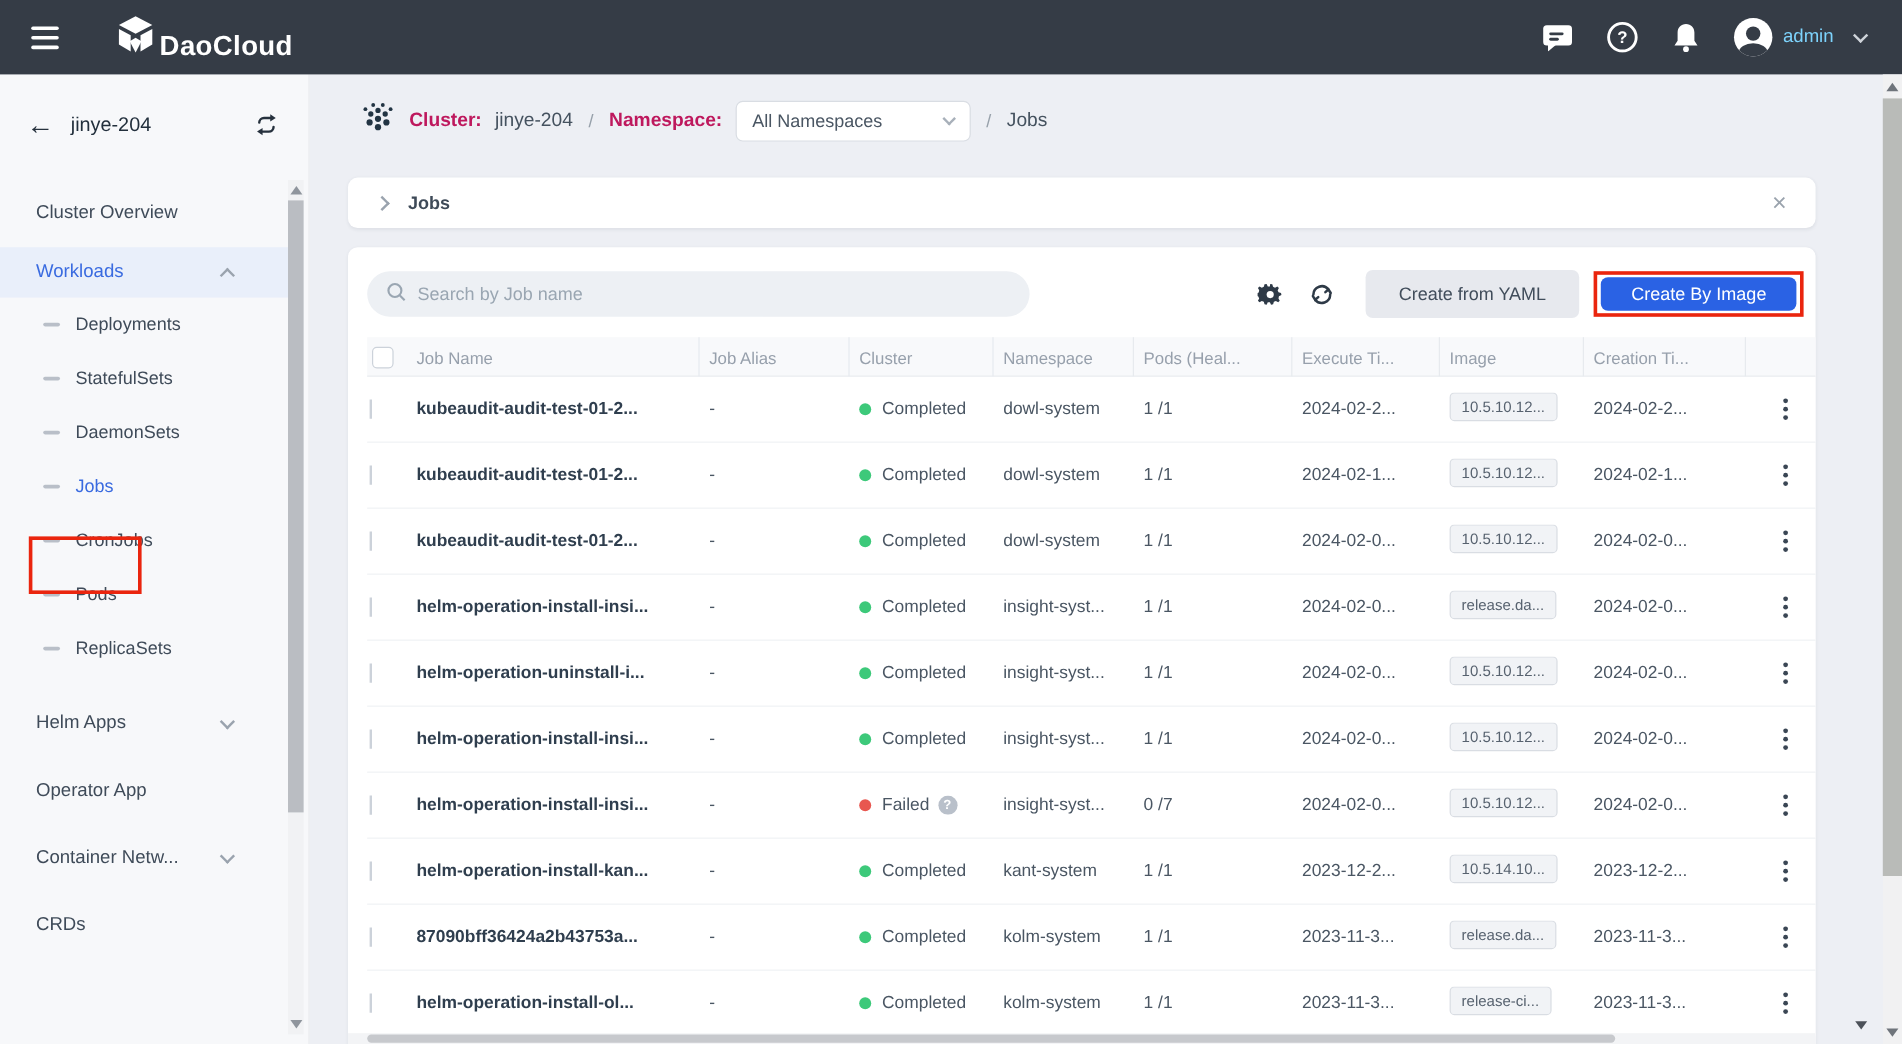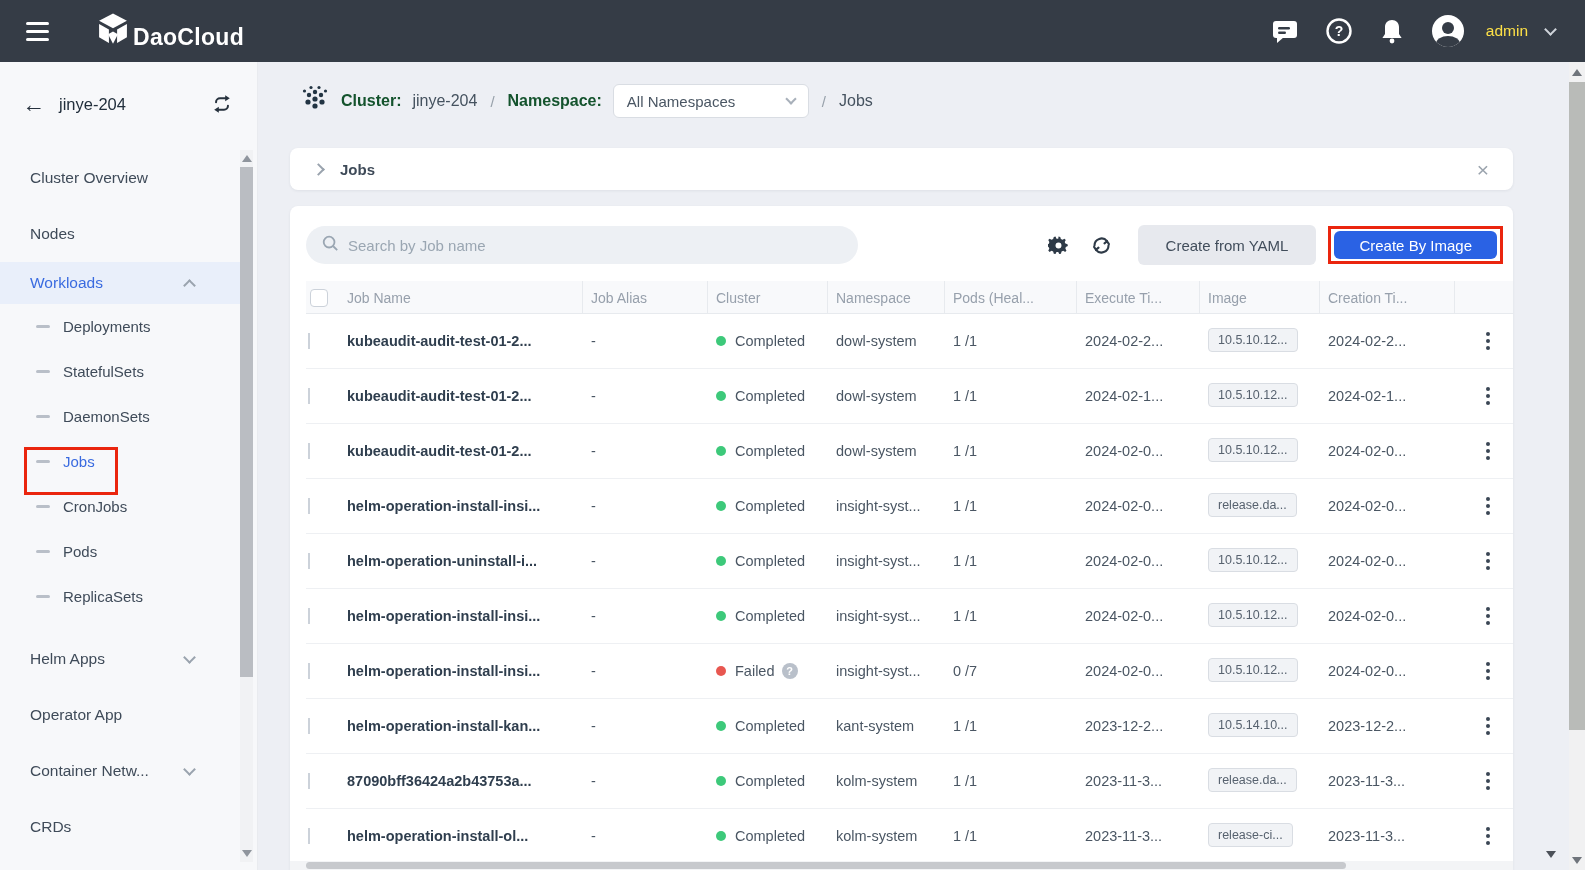--- a/index.html
+++ b/index.html
@@ -10,21 +10,21 @@
   .header{position:absolute;top:0;left:0;width:1585px;height:62px;background:#353c46;display:flex;align-items:center;z-index:6}
   .burger{margin-left:26px;display:flex;flex-direction:column;gap:5px;cursor:pointer}
   .burger i{display:block;width:23px;height:3px;background:#fff;border-radius:2px}
   .logo{margin-left:46px;display:flex;align-items:flex-end;gap:2px}
   .logo-text{font-size:23px;font-weight:700;color:#fff;letter-spacing:.3px}
   .h-right{margin-left:auto;display:flex;align-items:center;margin-right:30px}
   .h-ico{margin-left:28px;cursor:pointer;display:flex;align-items:center}
   .avatar{width:32px;height:32px;border-radius:50%;background:#fff;position:relative;overflow:hidden}
   .avatar .head{position:absolute;left:10px;top:7px;width:12px;height:12px;border-radius:50%;background:#353c46}
   .avatar .body{position:absolute;left:4px;top:21px;width:24px;height:16px;border-radius:50% 50% 0 0;background:#353c46}
-  .admin{margin-left:22px;font-size:15.5px;color:#fde047}
+  .admin{margin-left:9px;font-size:15.5px;color:#7dd3fc}
   .chev{width:9px;height:9px;border-right:2px solid #9aa3ae;border-bottom:2px solid #9aa3ae;display:inline-block;flex:none}
   .chev.down{transform:rotate(45deg);margin-top:-4px}
   .chev.up{transform:rotate(-135deg);margin-top:4px}
   .chev.right{transform:rotate(-45deg)}
   .chev.lt{border-color:#cfd4da}
 
   
   .sidebar{position:absolute;top:62px;left:0;width:258px;height:808px;background:#f7f8fa;border-right:1px solid #e9ebef;z-index:4}
   .cluster-row{height:84px;display:flex;align-items:center;padding:0 24px 0 22px}
   .back{font-size:23px;color:#26313d;cursor:pointer;line-height:1}
@@ -43,21 +43,21 @@
   .side-scroll{position:absolute;right:4px;top:88px;width:13px;height:712px;background:#f1f2f4}
   .side-thumb{position:absolute;left:0;top:17px;width:13px;height:510px;background:#babdc2}
   .tri{width:0;height:0;border-left:5px solid transparent;border-right:5px solid transparent;margin:0 auto}
   .tri.up{border-bottom:7px solid #8f959d;margin-top:5px}
   .tri.dn{border-top:7px solid #8f959d}
   .side-scroll .tri.dn{position:absolute;bottom:5px;left:1.5px}
 
   
   .main{position:absolute;left:258px;top:62px;width:1311px;height:808px;background:#edeff4}
   .breadcrumb{display:flex;align-items:center;height:44px;margin:17px 0 0 42px;gap:11px}
-  .bc-label{font-size:16px;font-weight:700;color:#14532d}
+  .bc-label{font-size:16px;font-weight:700;color:#be185d}
   .bc-value{font-size:16px;color:#45525f}
   .bc-sep{font-size:15px;color:#97a0aa;padding:0 2px}
   .ns-select{width:196px;height:34px;background:#fff;border:1px solid #d9dde3;border-radius:6px;display:flex;align-items:center;padding:0 13px;font-size:15px;color:#4a5663;cursor:pointer}
   .ns-select .chev{margin-left:auto;border-color:#a8b0ba;width:8px;height:8px}
 
   .tabbar{position:absolute;left:32px;top:86px;width:1223px;height:42px;background:#fff;border-radius:8px;box-shadow:0 1px 3px rgba(31,45,61,.07);display:flex;align-items:center;padding:0 24px}
   .tab-label{margin-left:17px;font-size:15px;font-weight:600;color:#3e4a58}
   .tab-close{margin-left:auto;font-size:21px;color:#9aa3ad;cursor:pointer;line-height:1}
 
   .card{position:absolute;left:32px;top:144px;width:1223px;height:664px;background:#fff;border-radius:8px 8px 0 0;box-shadow:0 1px 3px rgba(31,45,61,.07);overflow:hidden}
@@ -165,23 +165,20 @@
           <path d="M5.5 10c0-2.5 2-4.2 4.3-4.2H17"></path>
           <path d="M18.5 14c0 2.5-2 4.2-4.3 4.2H7"></path>
           <polygon points="15.5,2.5 20.5,5.8 15.5,9.1" fill="#26313d" stroke="none"></polygon>
           <polygon points="8.5,14.9 3.5,18.2 8.5,21.5" fill="#26313d" stroke="none"></polygon>
         </svg>
     </span>
   </div>
   <div class="nav">
     <div class="nav-item top">
         <span>Cluster Overview</span>
-      </div>
-    <div class="nav-item top">
-        <span>Nodes</span>
       </div>
     <div class="nav-item top sel">
         <span>Workloads</span>
         <span class="chev up"></span>
       </div>
     <div class="nav-item sub">
         <span class="dash"></span>
         <span>Deployments</span>
       </div>
     <div class="nav-item sub">

